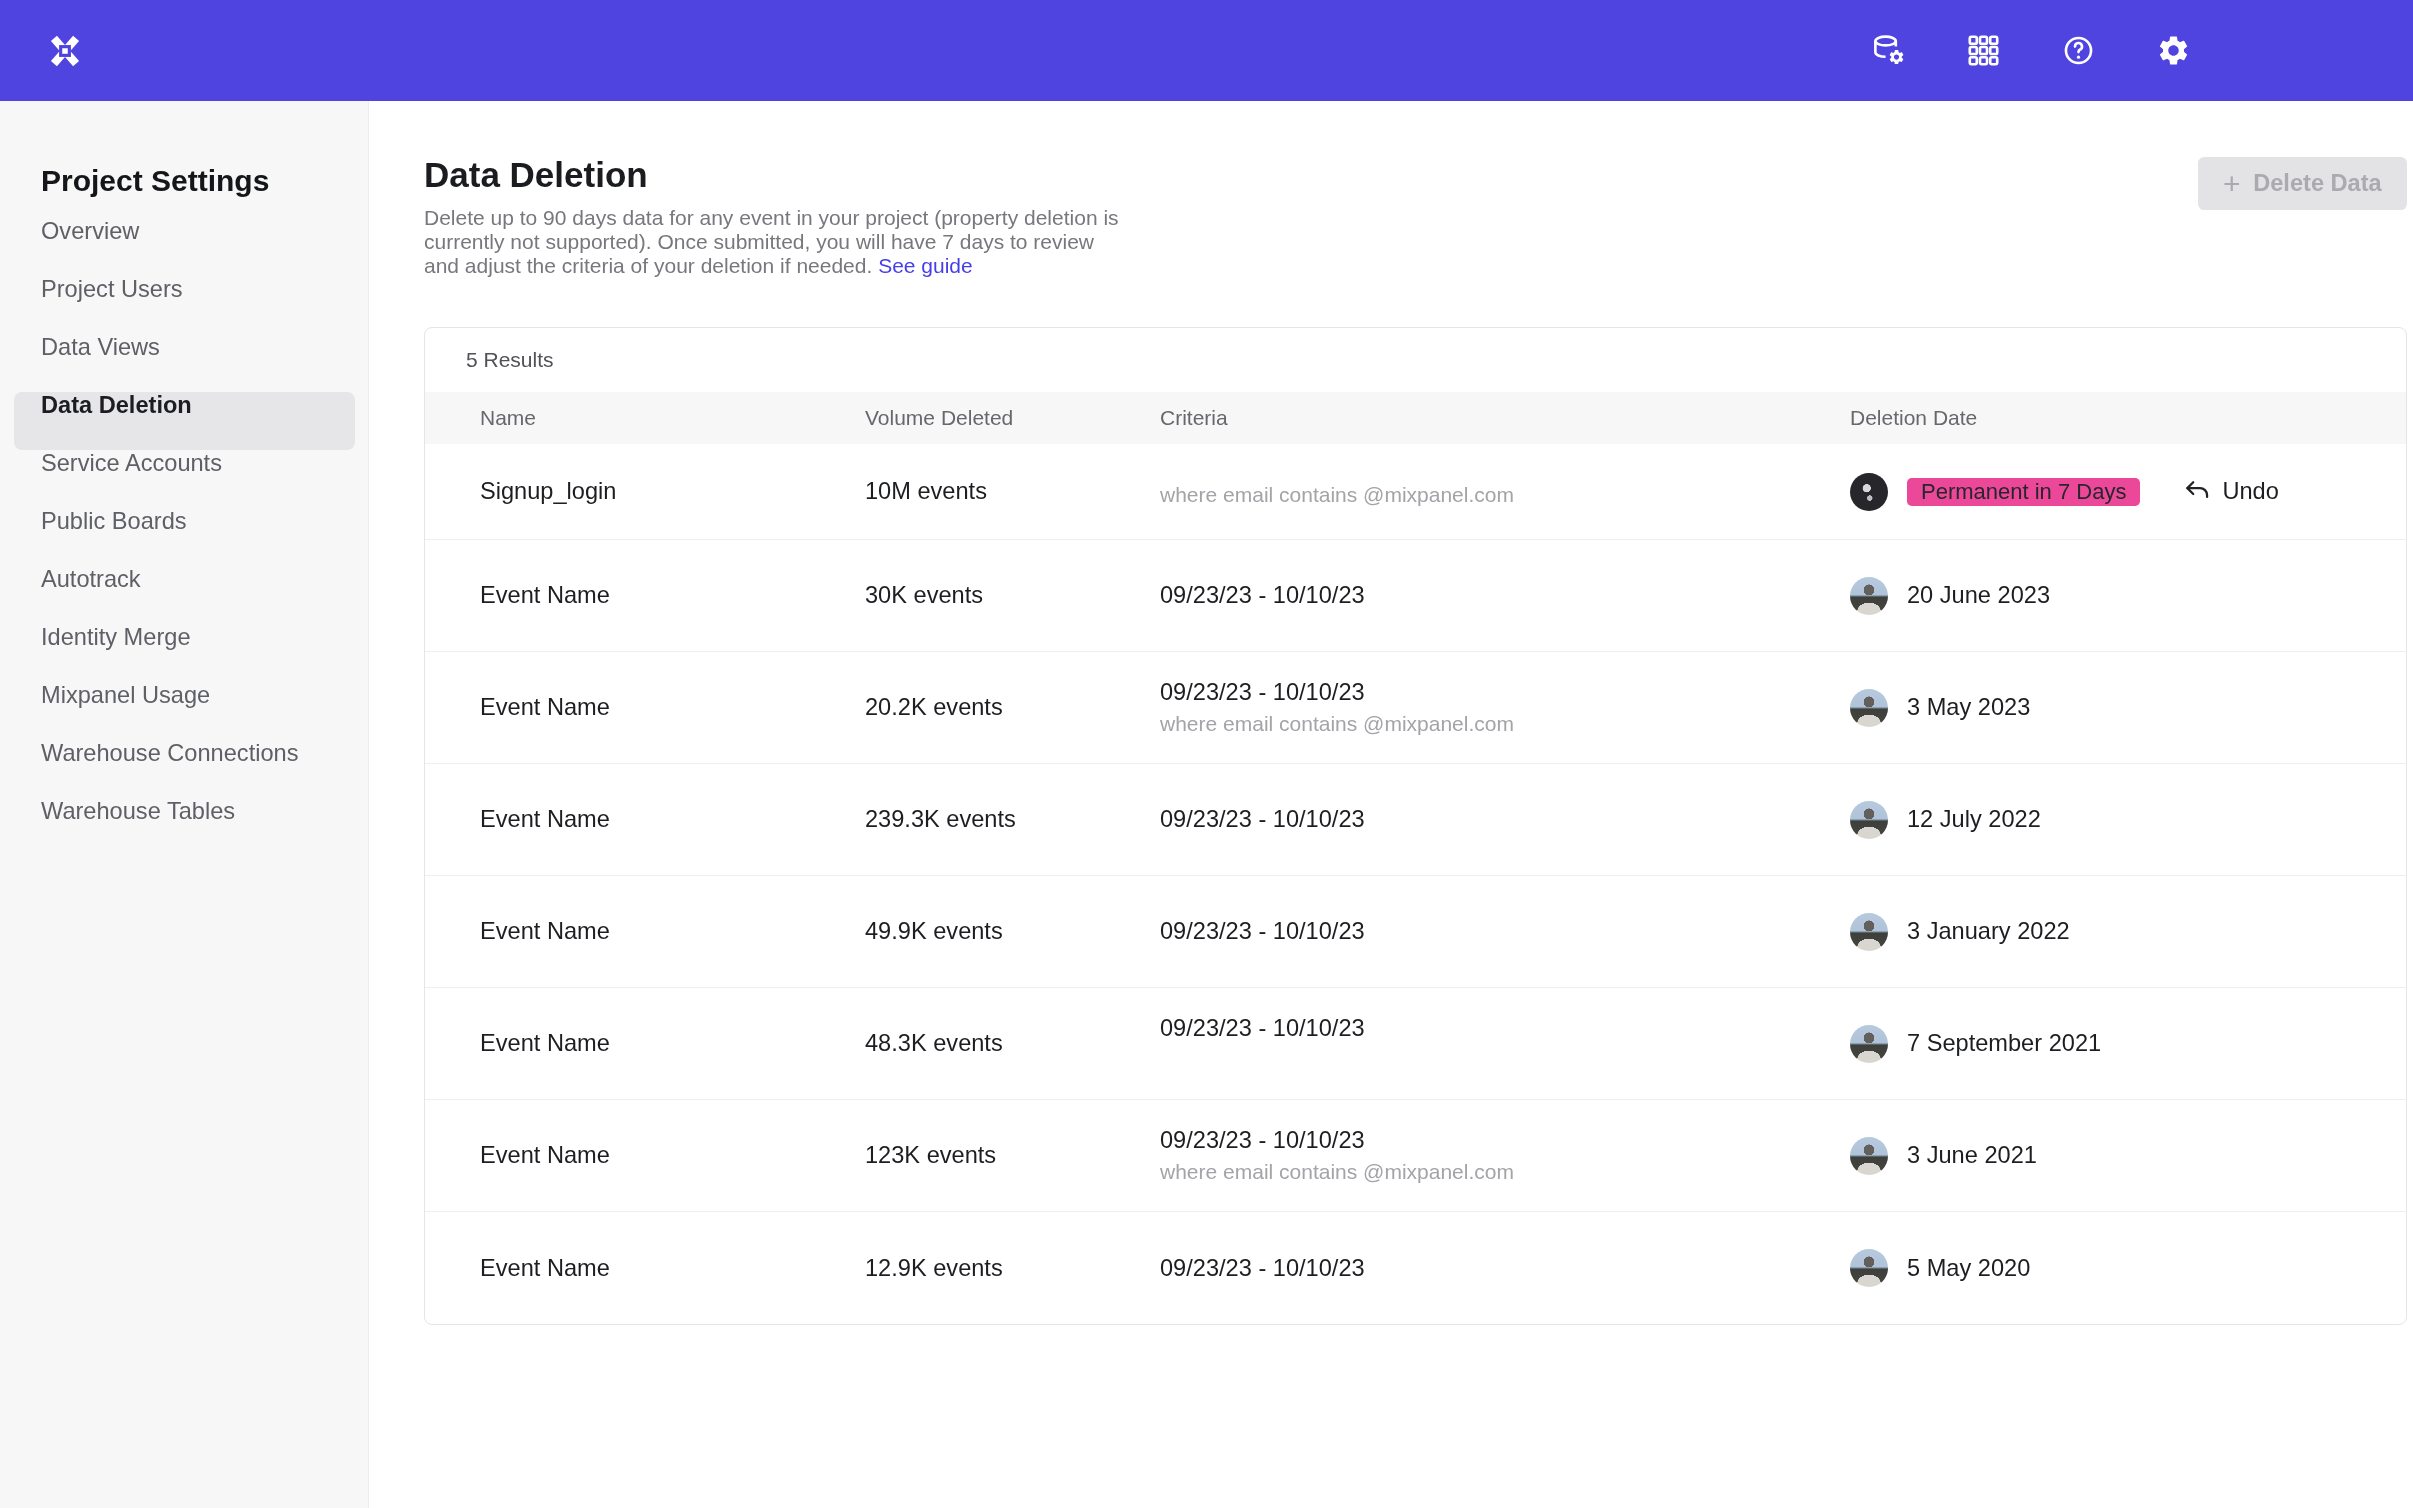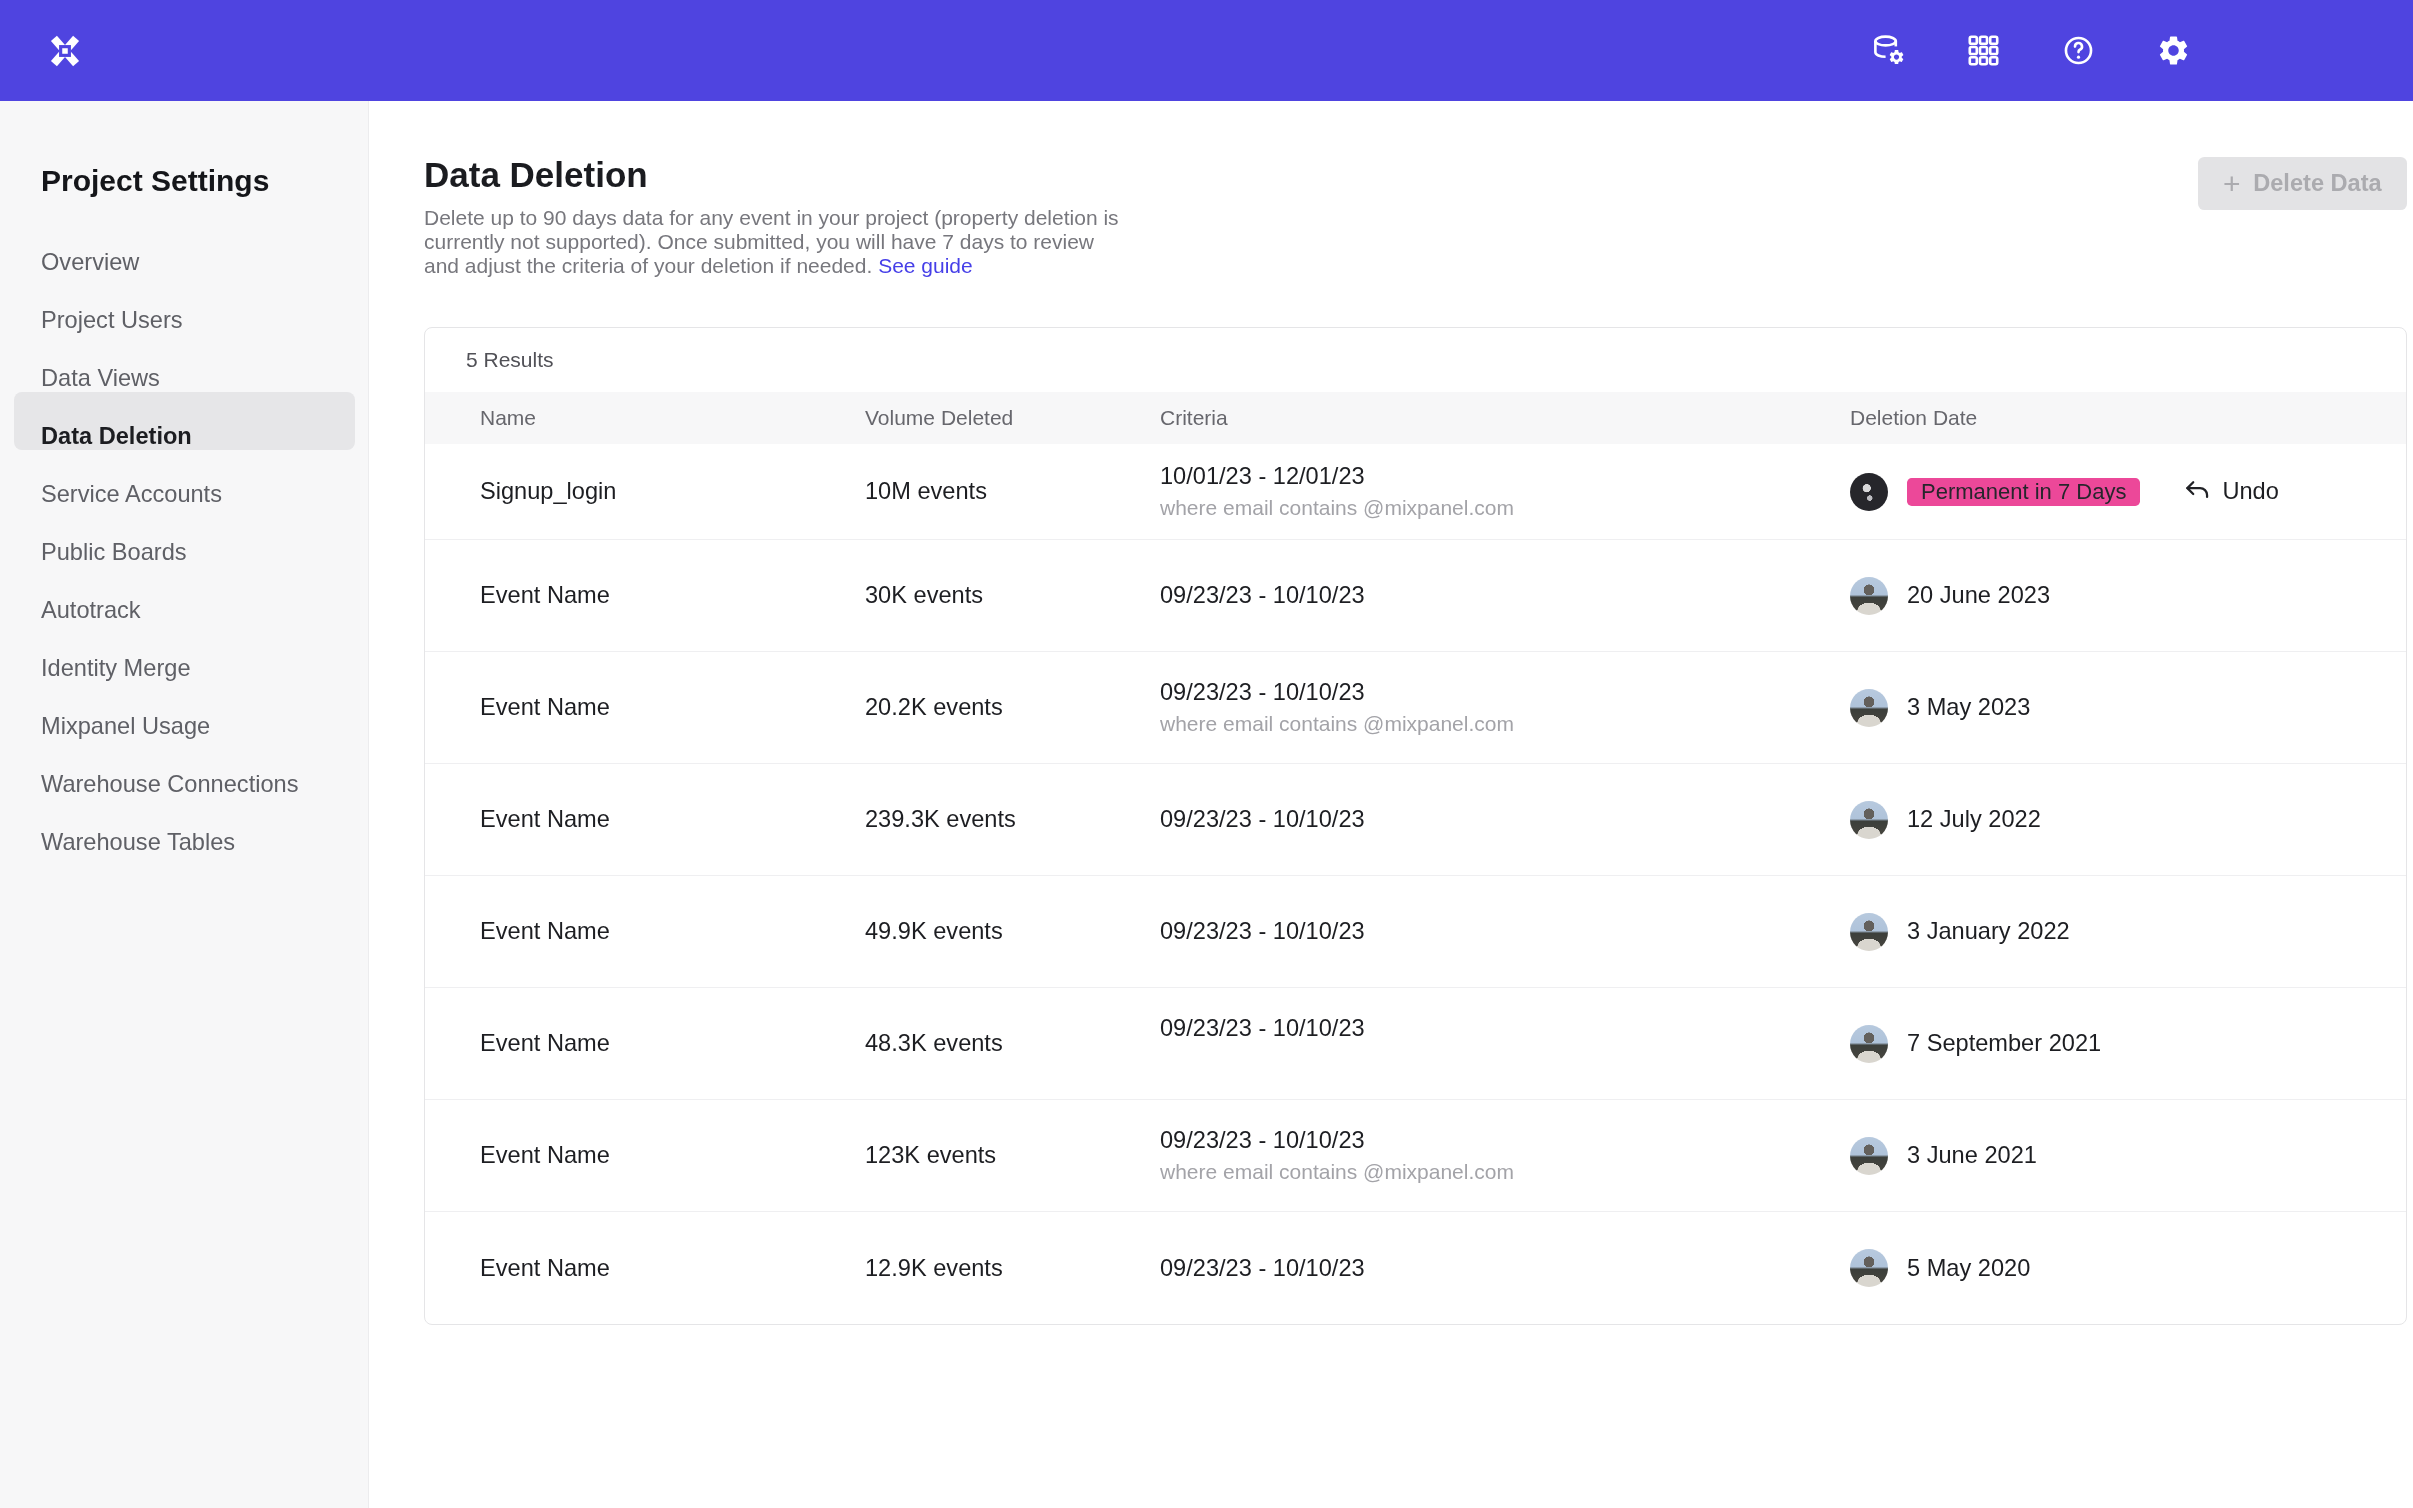--- a/index.html
+++ b/index.html
@@ -12,21 +12,21 @@
   .topbar{height:101px;background:#4F44E0;display:flex;align-items:center;justify-content:space-between;}
   .logo{width:38px;height:38px;margin-left:46px;cursor:pointer;flex:none;}
   .topbar-icons{display:flex;gap:60px;margin-right:222px;align-items:center;}
   .icon-btn{width:35px;height:35px;display:flex;align-items:center;justify-content:center;cursor:pointer;}
   .icon-btn svg{width:35px;height:35px;}
 
   
   .shell{display:flex;height:1408px;}
   .sidebar{width:369px;flex:none;background:#F7F7F8;border-right:0.8px solid #ECECEE;box-sizing:border-box;padding-top:59px;}
   .sidebar-title{font-size:30px;line-height:41px;font-weight:700;color:#15161A;margin:0 0 17.3px 41px;}
-  .side-item{height:58px;display:flex;align-items:flex-end;margin:0 12.6px 0 14px;padding-left:27px;border-radius:7.9px;
+  .side-item{height:58px;display:flex;align-items:flex-start;margin:0 12.6px 0 14px;padding-left:27px;border-radius:7.9px;
              font-size:23.6px;color:#5F6066;cursor:pointer;}
   .side-item.active{background:#E6E6E8;color:#1C1D21;font-weight:700;}
 
   .main{flex:1;background:#ffffff;min-width:0;}
 
   
   .page-head{margin:53px 6.3px 0 55px;position:relative;}
   .page-title{font-size:35px;line-height:41px;font-weight:700;color:#1B1C20;margin:0;}
   .page-desc{margin:11px 0 0;max-width:707px;font-size:21px;line-height:24px;color:#77777D;}
   .see-guide{color:#463FE8;text-decoration:none;cursor:pointer;}
@@ -166,21 +166,20 @@
         <span>Name</span>
         <span>Volume Deleted</span>
         <span>Criteria</span>
         <span>Deletion Date</span>
       </div>
       <div id="rows">
           <div class="row compact">
     <span>Signup_login</span>
     <span>10M events</span>
     <div class="criteria-cell">
-      <span>10/01/23 - 12/01/23</span>
       <span class="cell-sub">where email contains @mixpanel.com</span>
     </div>
     <div class="date-cell">
       <span class="avatar dark"></span>
       <span class="badge">Permanent in 7 Days</span>
 
       <span class="undo">
         <svg viewBox="0 0 24 24" fill="none" stroke="#212226" stroke-width="2" stroke-linecap="round" stroke-linejoin="round">
           <path d="M8.2 3.8 L3 9 l5.2 5.2"></path>
           <path d="M3 9 h11.3 a6.2 6.2 0 0 1 6.2 6.2 v1.6"></path>

